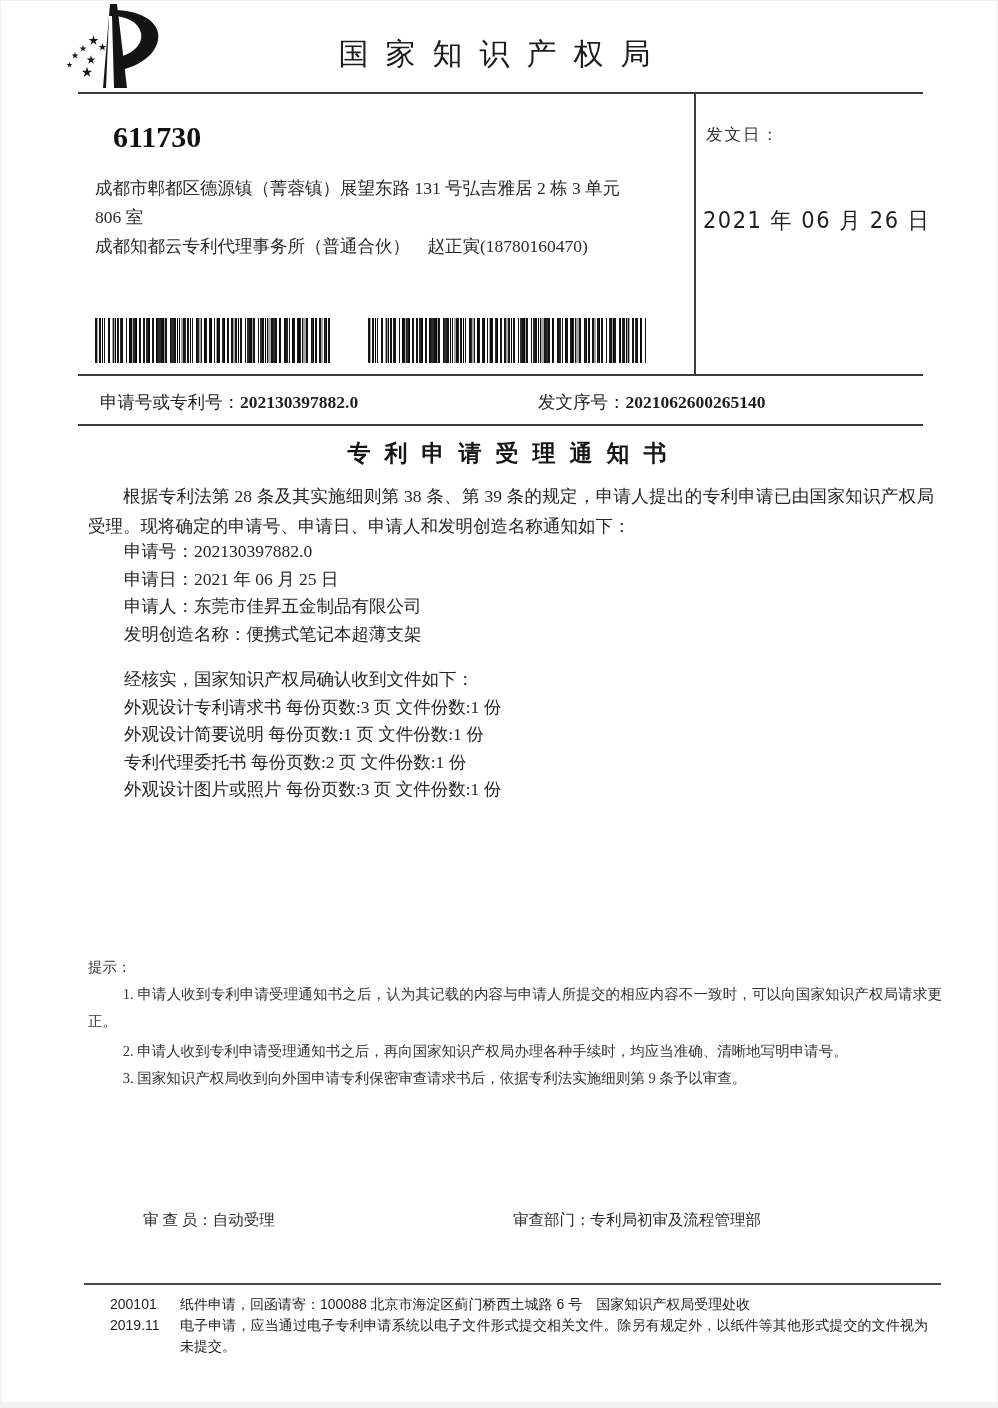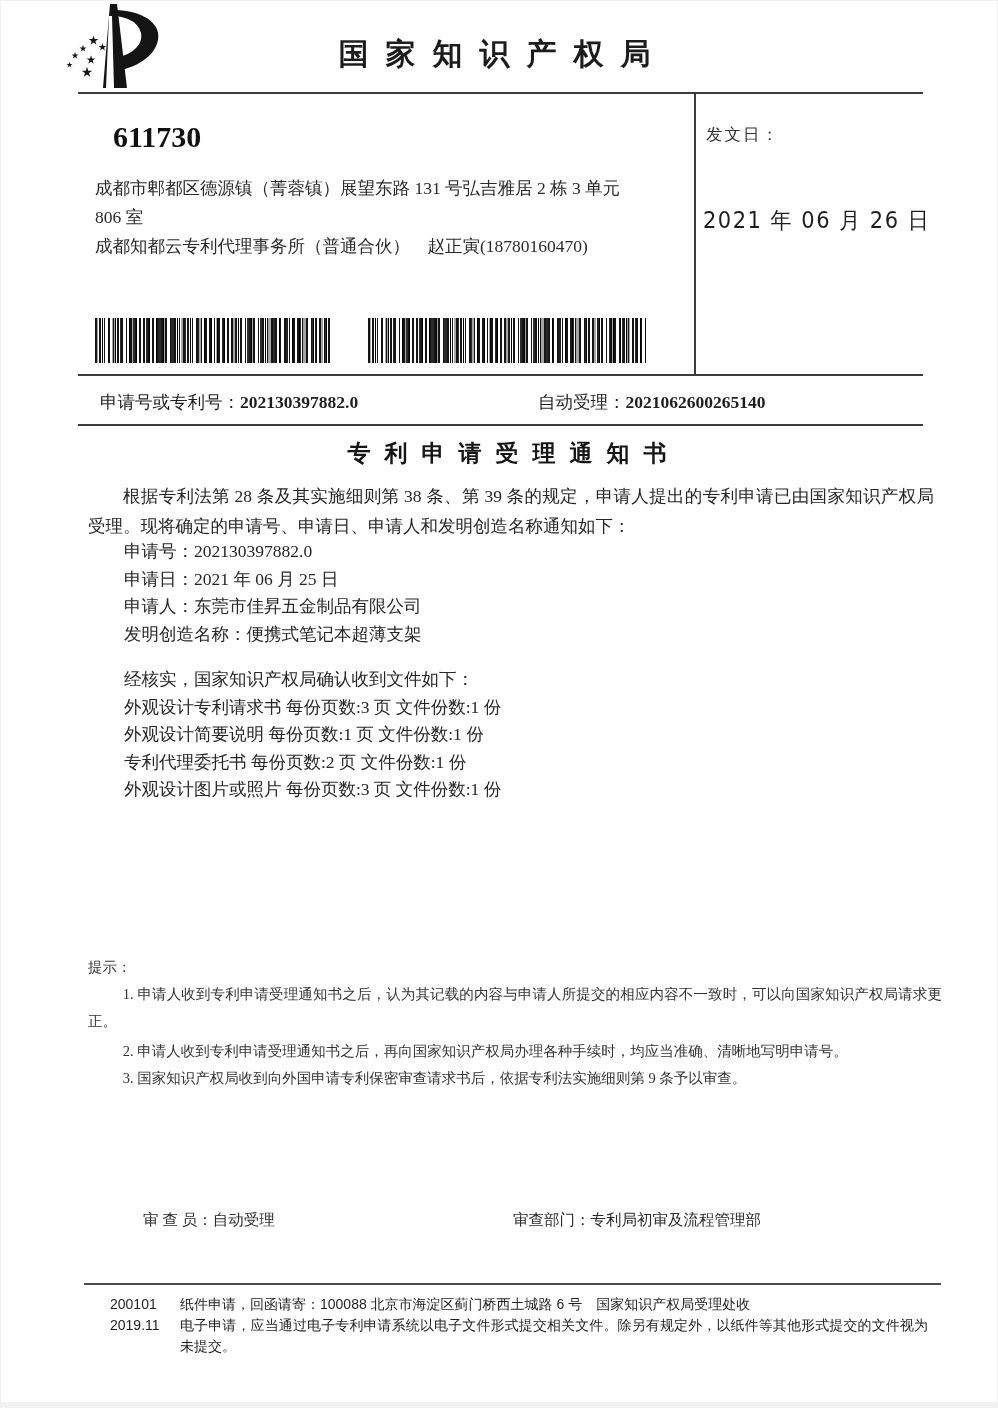--- a/index.html
+++ b/index.html
@@ -10,21 +10,21 @@
     font-family:"Liberation Serif","DejaVu Serif",serif;
     box-shadow:inset 0 0 0 1px #f0f0f0;
   }
   .abs { position:absolute; }
   .rule { background:#3c3c3c; height:2px; }
   .vrule { background:#3c3c3c; width:2px; }
 
   
   .agency-title {
     left:0; right:0; top:34px; text-align:center;
-    font-size:30px; font-weight:700; letter-spacing:17px; padding-left:8px;
+    font-size:30px; font-weight:400; letter-spacing:17px; padding-left:8px;
     color:#1c1c1c;
   }
   .logo { left:62px; top:4px; width:116px; height:88px; }
 
   
   .postal-code { left:113px; top:120px; font-size:30px; font-weight:bold; color:#111; }
   .addr-block { left:95px; top:174px; width:578px; text-align:left;
     font-size:17.5px; line-height:29px; color:#2a2a2a; }
 
   
@@ -116,21 +116,21 @@
   <div class="abs barcode barcode-2"></div>
   <div class="abs barcode-caption" style="left:130px; width:200px;">- -- --- -- - ---- --</div>
   <div class="abs barcode-caption" style="left:400px; width:230px;">-- - --- ---- -- -- -</div>
 
   <div class="abs rule" style="left:78px; top:374px; width:845px;"></div>
 
   <div class="abs ref-row" style="left:100px;">
     <span>申请号或专利号：</span><b>202130397882.0</b>
   </div>
   <div class="abs ref-row" style="left:538px;">
-    <span>自动受理：</span><b>2021062600265140</b>
+    <span>发文序号：</span><b>2021062600265140</b>
   </div>
 
   <div class="abs rule" style="left:78px; top:424px; width:845px;"></div>
 
   <div class="abs notice-title">专利申请受理通知书</div>
   <div class="abs body-par">根据专利法第 28 条及其实施细则第 38 条、第 39 条的规定，申请人提出的专利申请已由国家知识产权局受理。现将确定的申请号、申请日、申请人和发明创造名称通知如下：</div>
 
   <div class="abs detail-list">
     <div><span>申请号：</span><span>202130397882.0</span></div>
     <div><span>申请日：</span><span>2021 年 06 月 25 日</span></div>

